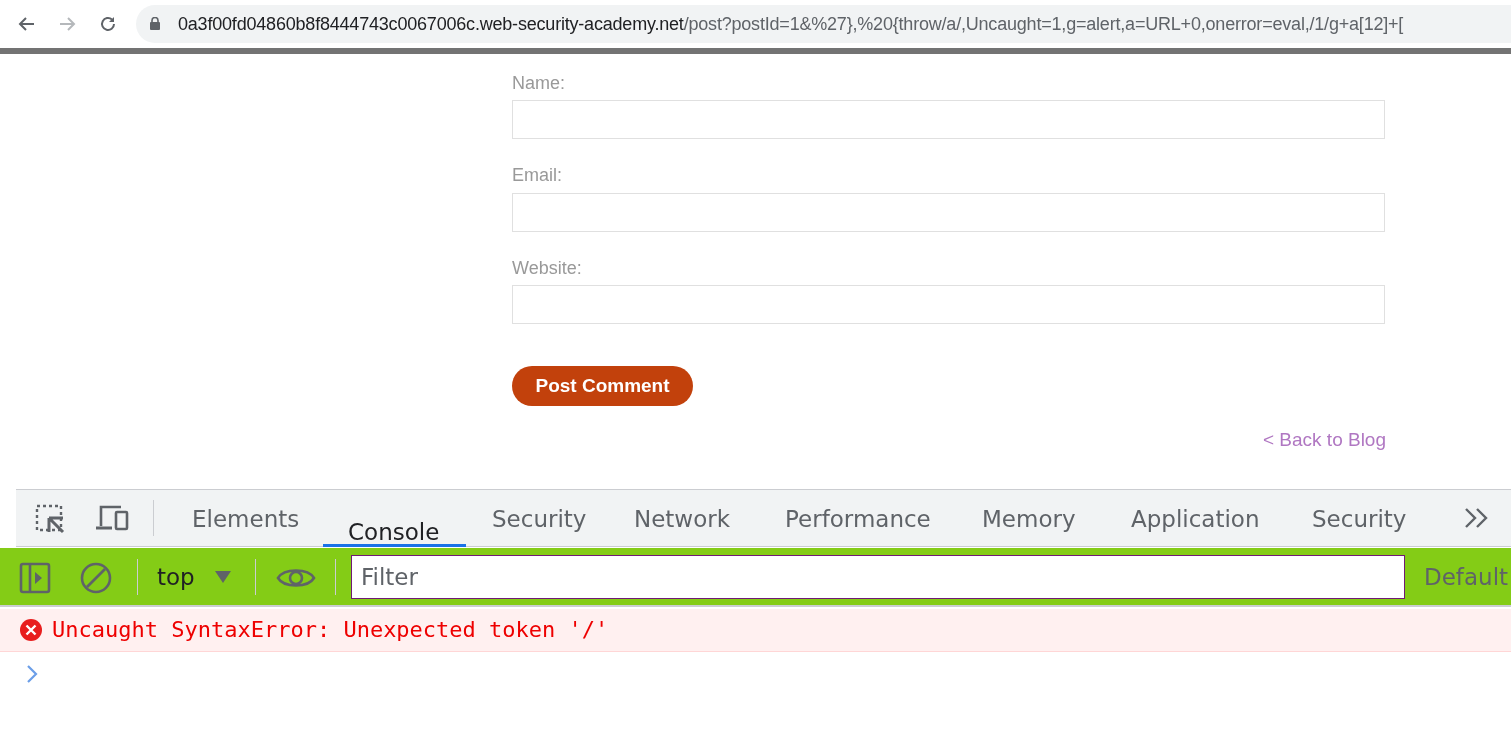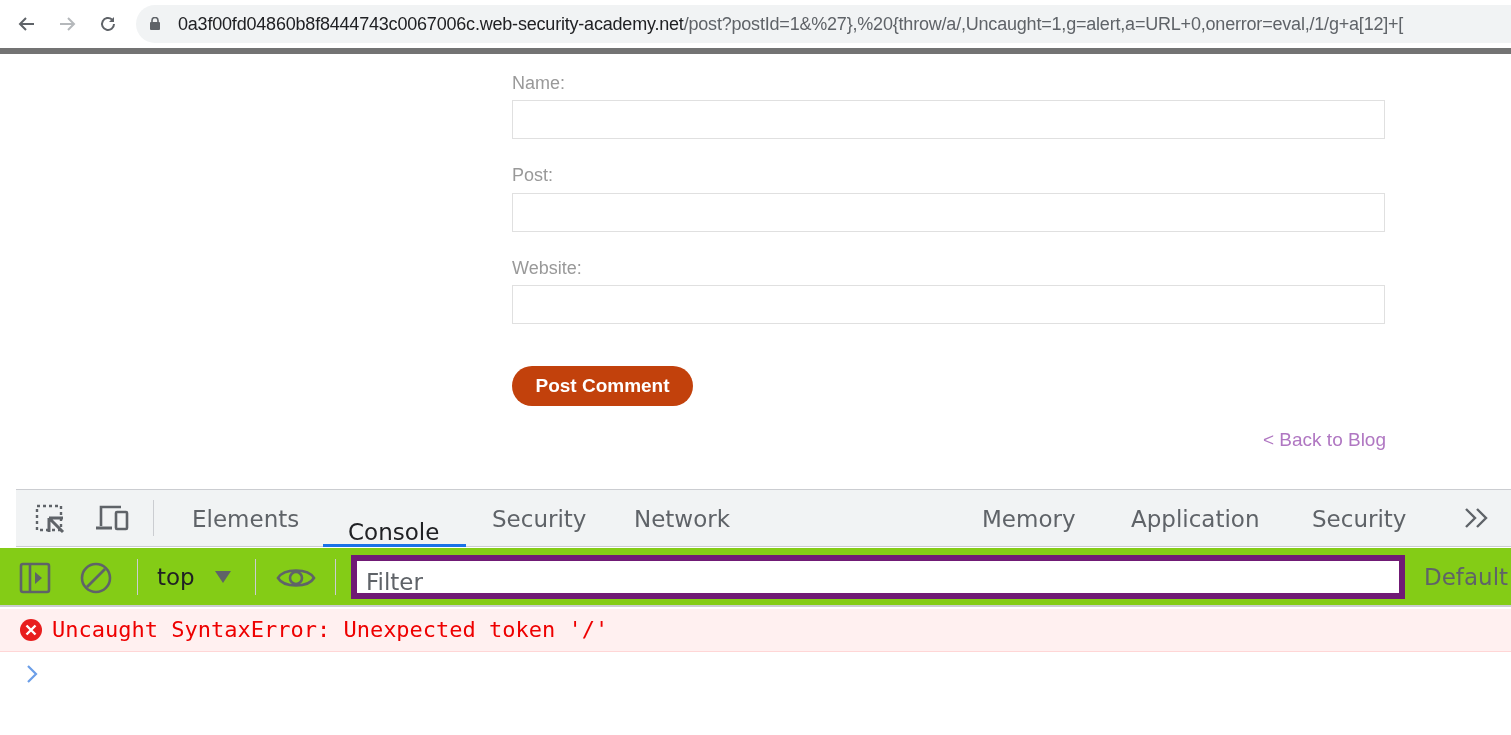--- a/index.html
+++ b/index.html
@@ -16,21 +16,21 @@
   .form-input { position:absolute; left:512px; width:873px; height:39px; border:1px solid #e0e0e0; background:#fff; box-sizing:border-box; }
   .post-btn { position:absolute; left:512px; top:366px; width:181px; height:40px; border-radius:20px; background:#c2410c; color:#fff; font-weight:bold; font-size:19px; display:flex; align-items:center; justify-content:center; border:none; }
   .back-link { position:absolute; right:125px; top:429px; font-size:19px; color:#b077c2; }
   
   .dt-tabs { position:absolute; left:16px; top:489px; width:1511px; height:58px; background:#f1f3f4; border-top:1px solid #cbcdd1; border-bottom:1px solid #cbcdd1; box-sizing:border-box; }
   .dt-tab { position:absolute; top:0; height:57px; display:flex; align-items:center; font-size:25px; color:#5f6368; font-family:"DejaVu Sans", sans-serif; font-size:23px; }
   .dt-tab.active { color:#202124; }
   .active-bar { position:absolute; left:307px; top:54px; width:143px; height:3px; background:#1a73e8; }
   .dt-sep { position:absolute; width:1px; background:#cbcdd1; }
   .dt-console-bar { position:absolute; left:0; top:548px; width:1511px; height:59px; background:#84cc16; border-bottom:2px solid #cbcdd1; box-sizing:border-box; }
-  .filter { position:absolute; left:351px; top:7px; width:1054px; height:44px; background:#fff; border:6px solid #701a75; box-sizing:border-box; font-size:23px; color:#5f6368; padding-left:9px; line-height:42px; font-family:"DejaVu Sans", sans-serif; }
+  .filter { position:absolute; left:351px; top:7px; width:1054px; height:44px; background:#fff; border:1px solid #701a75; box-sizing:border-box; font-size:23px; color:#5f6368; padding-left:9px; line-height:42px; font-family:"DejaVu Sans", sans-serif; }
   .default-levels { position:absolute; left:1424px; top:7px; font-size:23px; color:#5f6368; line-height:44px; font-family:"DejaVu Sans", sans-serif; white-space:nowrap; }
   .top-ctx { position:absolute; left:157px; top:7px; font-size:23px; color:#202124; line-height:44px; font-family:"DejaVu Sans", sans-serif; }
   .error-row { position:absolute; left:0; top:609px; width:1511px; height:42px; background:#fff0f0; border-bottom:1px solid #ffd6d6; }
   .error-text { position:absolute; left:52px; top:8px; font-family:"DejaVu Sans Mono", monospace; font-size:22px; color:#e00; white-space:nowrap; }
   .icon { position:absolute; }
 </style>
 </head>
 <body>
 
 <div class="toolbar">
@@ -55,21 +55,21 @@
         <rect x="0" y="5" width="10" height="8" rx="1" fill="#5f6368"></rect>
         <path d="M2 5V3.5a3 3 0 0 1 6 0V5" stroke="#5f6368" stroke-width="1.6" fill="none"></path>
       </svg>
     <div class="url"><span>0a3f00fd04860b8f8444743c0067006c.web-security-academy.net</span><span class="path">/post?postId=1&amp;%27},%20{throw/a/,Uncaught=1,g=alert,a=URL+0,onerror=eval,/1/g+a[12]+[</span></div>
   </div>
 </div>
 
 <div class="form-label" style="top:73px;">Name:</div>
 <input class="form-input" style="top: 100px;" value="">
 
-<div class="form-label" style="top:165px;">Post:</div>
+<div class="form-label" style="top:165px;">Email:</div>
 <input class="form-input" style="top: 193px;" value="">
 
 <div class="form-label" style="top:258px;">Website:</div>
 <input class="form-input" style="top: 285px;" value="">
 
 <button class="post-btn">Post Comment</button>
 
 <div class="back-link">&lt; Back to Blog</div>
 
 <div class="dt-tabs">
@@ -81,20 +81,21 @@
     <path d="M6 22V3h20" stroke="#5f6368" stroke-width="2.6" fill="none"></path>
     <path d="M1 24h16" stroke="#5f6368" stroke-width="3"></path>
     <rect x="21" y="8" width="11" height="17" rx="1" fill="none" stroke="#5f6368" stroke-width="2.6"></rect>
   </svg>
   <div class="dt-sep" style="left:137px;top:10px;height:36px;"></div>
 
   <div class="dt-tab" style="left:176px;">Elements</div>
   <div class="dt-tab active" style="left:332px;margin-top:13px;">Console</div>
   <div class="dt-tab" style="left:476px;">Security</div>
   <div class="dt-tab" style="left:618px;">Network</div>
+  <div class="dt-tab" style="left:769px;">Performance</div>
   <div class="dt-tab" style="left:966px;">Memory</div>
   <div class="dt-tab" style="left:1115px;">Application</div>
   <div class="dt-tab" style="left:1296px;">Security</div>
   <svg class="icon" style="left:1447px;top:17px;" width="28" height="22" viewBox="0 0 28 22">
     <path d="M3 2l9 9-9 9M14 2l9 9-9 9" stroke="#5f6368" stroke-width="2.4" fill="none"></path>
   </svg>
   <div class="active-bar"></div>
 </div>
 
 <div class="dt-console-bar">

